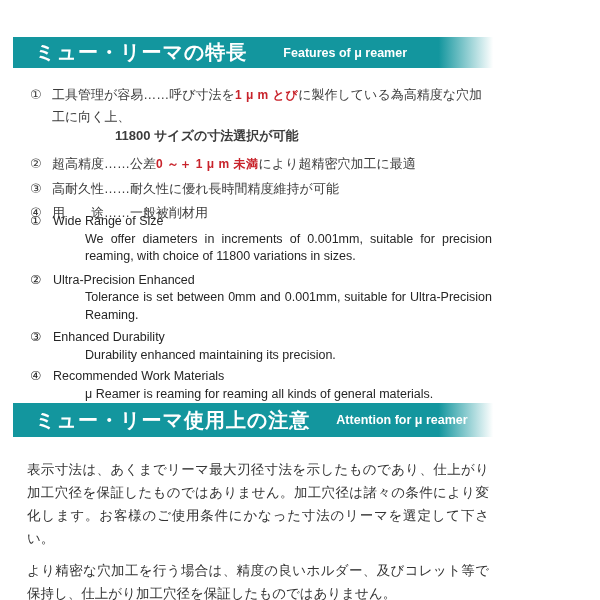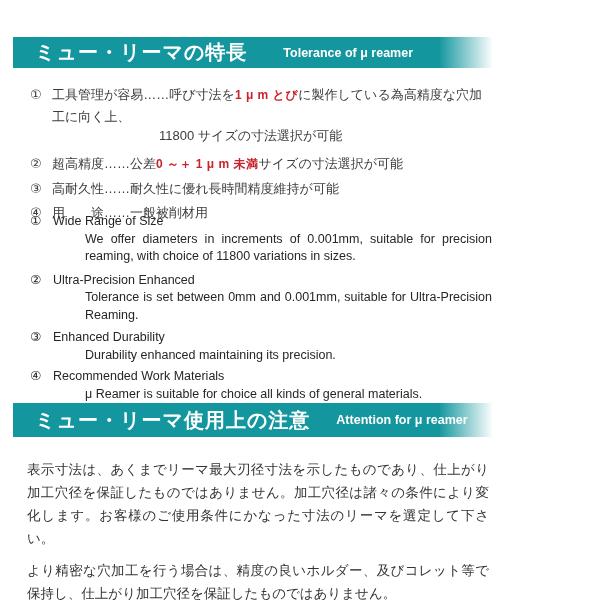--- a/index.html
+++ b/index.html
@@ -67,22 +67,23 @@
     width: 22px;
   }
   .ja-text { flex: 1; }
   .red {
     color: var(--red);
     font-weight: bold;
     font-size: 12px;
     letter-spacing: 0.5px;
   }
   .ja-line2 {
-    margin-left: 107px;
+    margin-left: 63px;
     line-height: 18px;
+    font-weight: bold;
   }
 
   
   .en-features {
     position: absolute;
     top: 213px;
     left: 30px;
     right: 16px;
     font-size: 12.5px;
     color: #262626;
@@ -121,35 +122,35 @@
     text-align: justify;
   }
 </style>
 </head>
 <body>
 
 <div class="page">
 
   <header class="band band1">
     <span class="band-title">ミュー・リーマの特長</span>
-    <span class="band-subtitle">Tolerance of μ reamer</span>
+    <span class="band-subtitle">Features of μ reamer</span>
   </header>
 
   <section class="ja-features">
 
     <div class="ja-item ja-item-1">
       <span class="num">①</span>
       <div class="ja-text"><span>工具管理が容易……呼び寸法を</span><span class="red">1 μ m とび</span><span>に製作している為高精度な穴加工に向く上、</span>
         <div class="ja-line2">11800 サイズの寸法選択が可能</div>
       </div>
     </div>
 
     <div class="ja-item ja-item-2">
       <span class="num">②</span>
-      <div class="ja-text"><span>超高精度……公差</span><span class="red">0 ～＋ 1 μ m 未満</span><span>サイズの寸法選択が可能</span></div>
+      <div class="ja-text"><span>超高精度……公差</span><span class="red">0 ～＋ 1 μ m 未満</span><span>により超精密穴加工に最適</span></div>
     </div>
 
     <div class="ja-item ja-item-3">
       <span class="num">③</span>
       <div class="ja-text">高耐久性……耐久性に優れ長時間精度維持が可能</div>
     </div>
 
     <div class="ja-item ja-item-4">
       <span class="num">④</span>
       <div class="ja-text">用　　途……一般被削材用</div>
@@ -180,21 +181,21 @@
       <div class="en-text">
         <span class="en-title">Enhanced Durability</span>
         <span class="en-body">Durability enhanced maintaining its precision.</span>
       </div>
     </div>
 
     <div class="en-item en-item-4">
       <span class="num">④</span>
       <div class="en-text">
         <span class="en-title">Recommended Work Materials</span>
-        <span class="en-body">μ Reamer is suitable for choice all kinds of general materials.</span>
+        <span class="en-body">μ Reamer is reaming for reaming all kinds of general materials.</span>
       </div>
     </div>
 
   </section>
 
   <header class="band band2">
     <span class="band-title">ミュー・リーマ使用上の注意</span>
     <span class="band-subtitle">Attention for μ reamer</span>
   </header>
 

